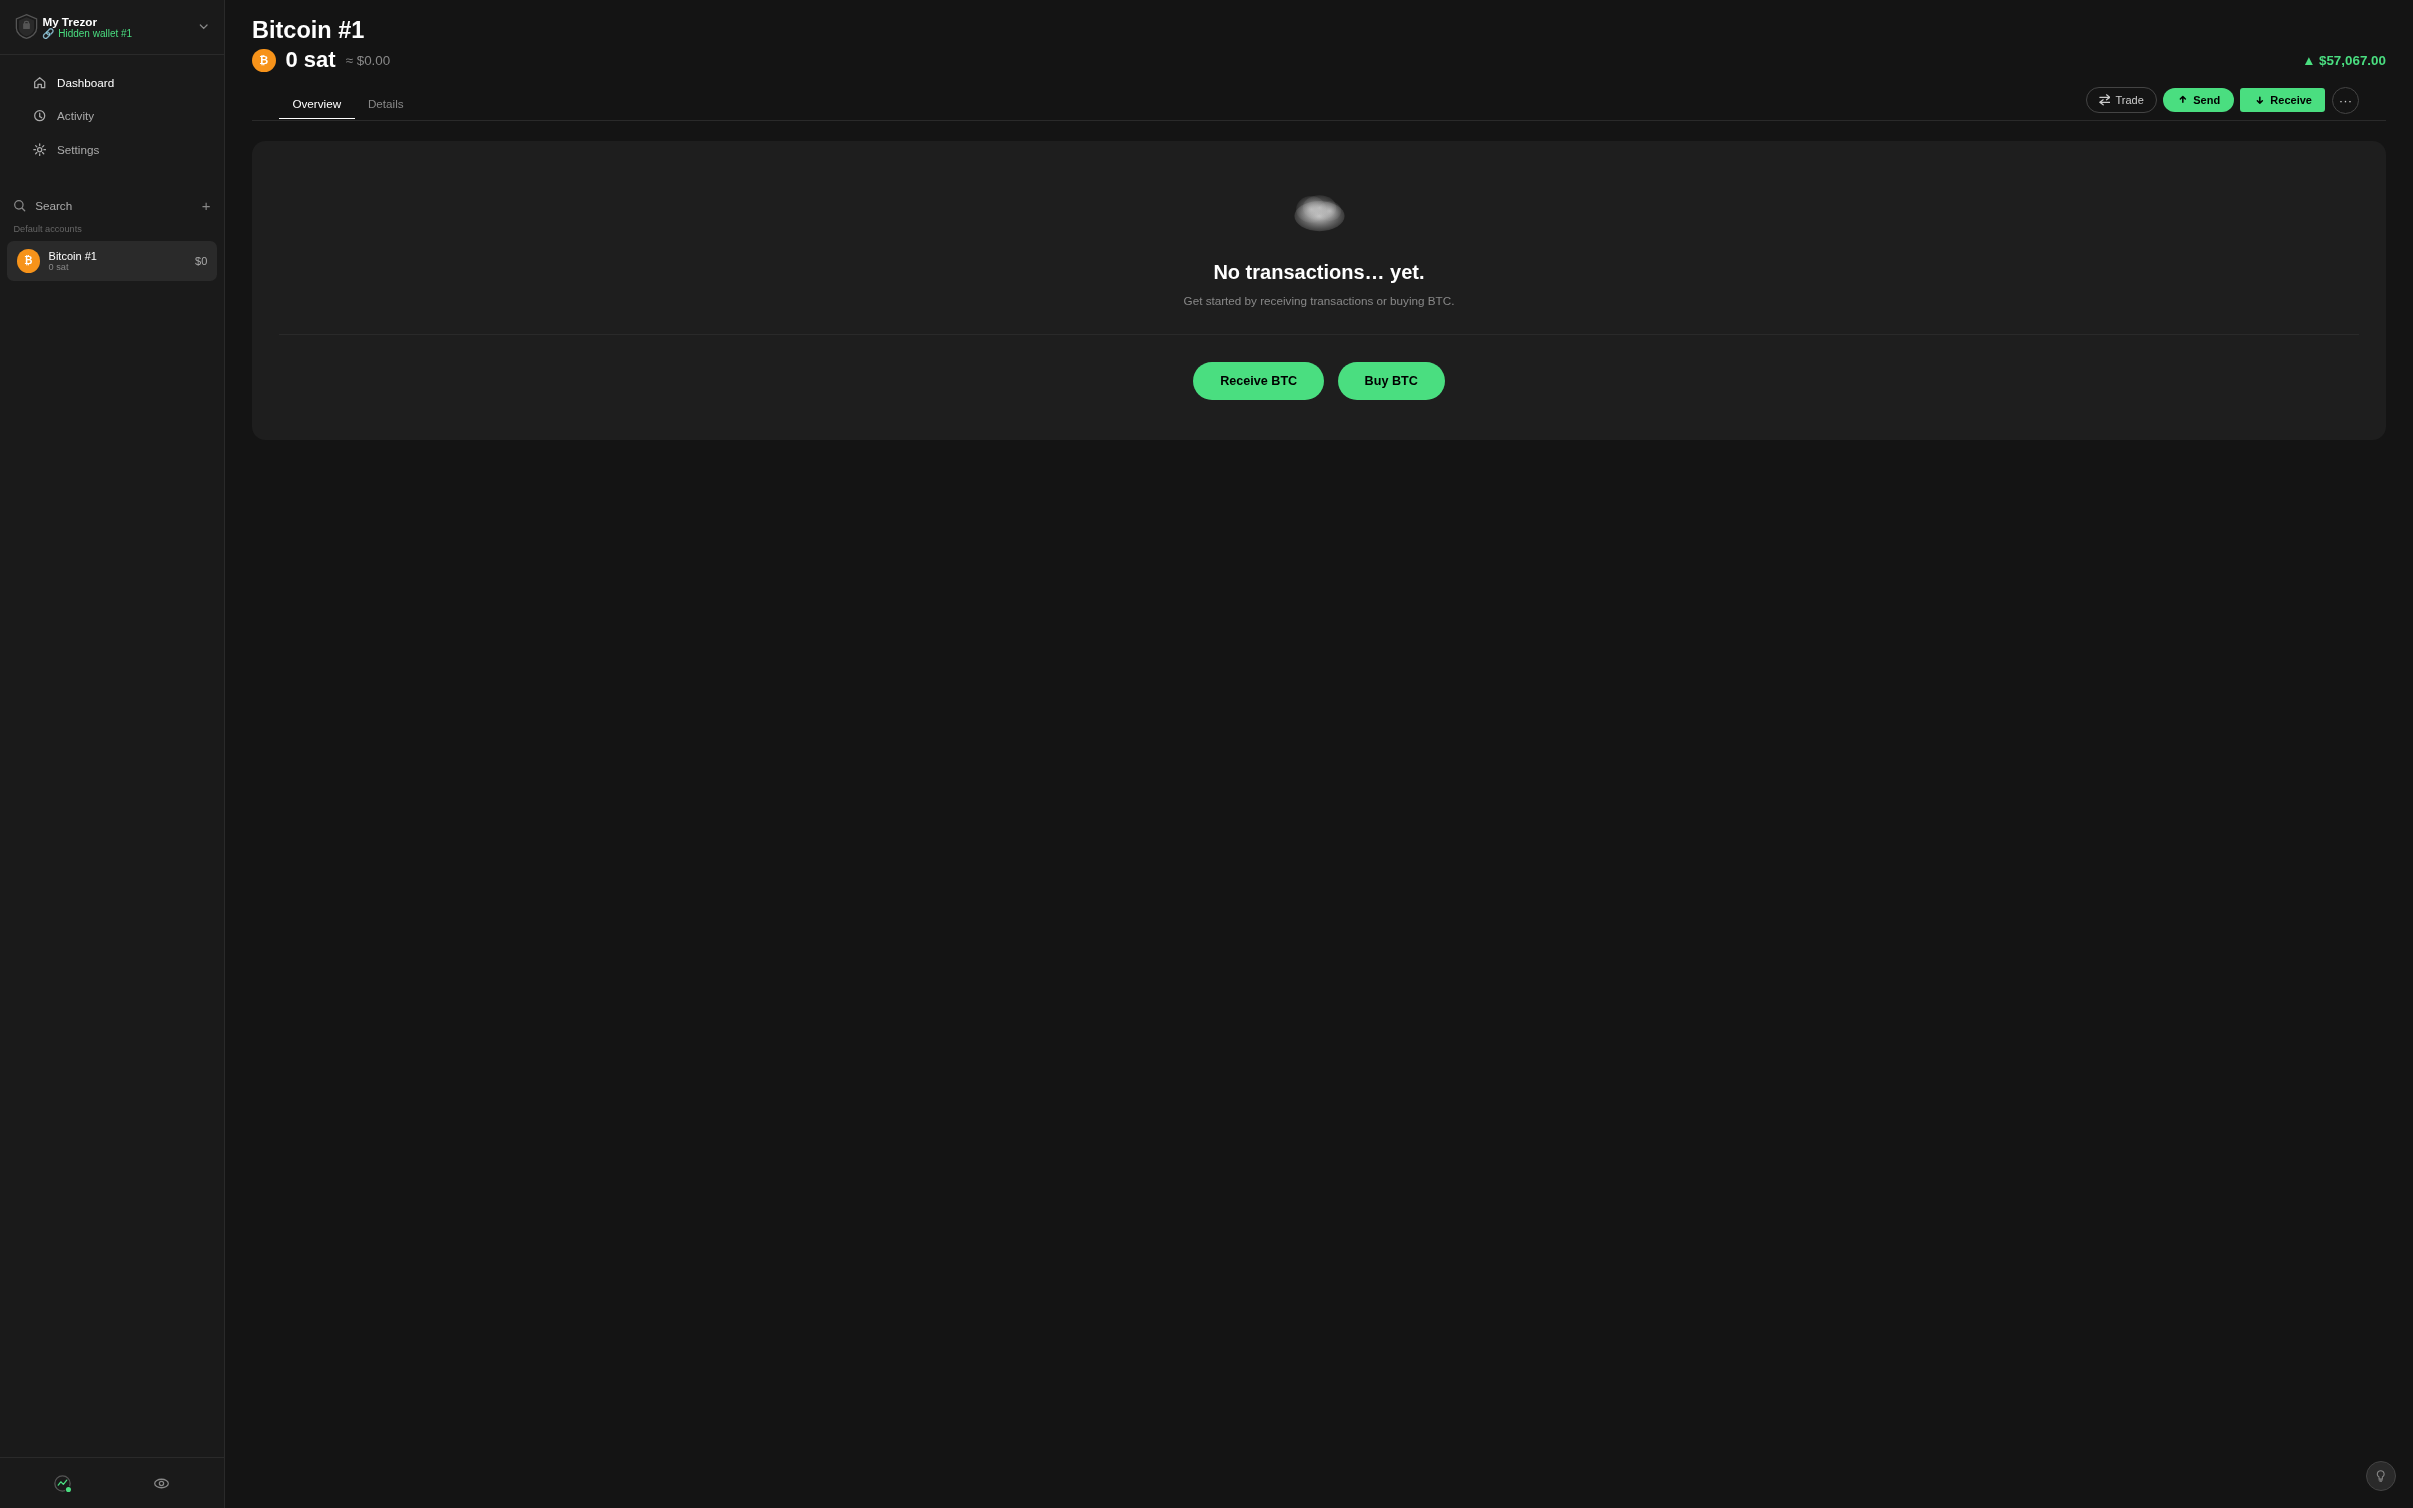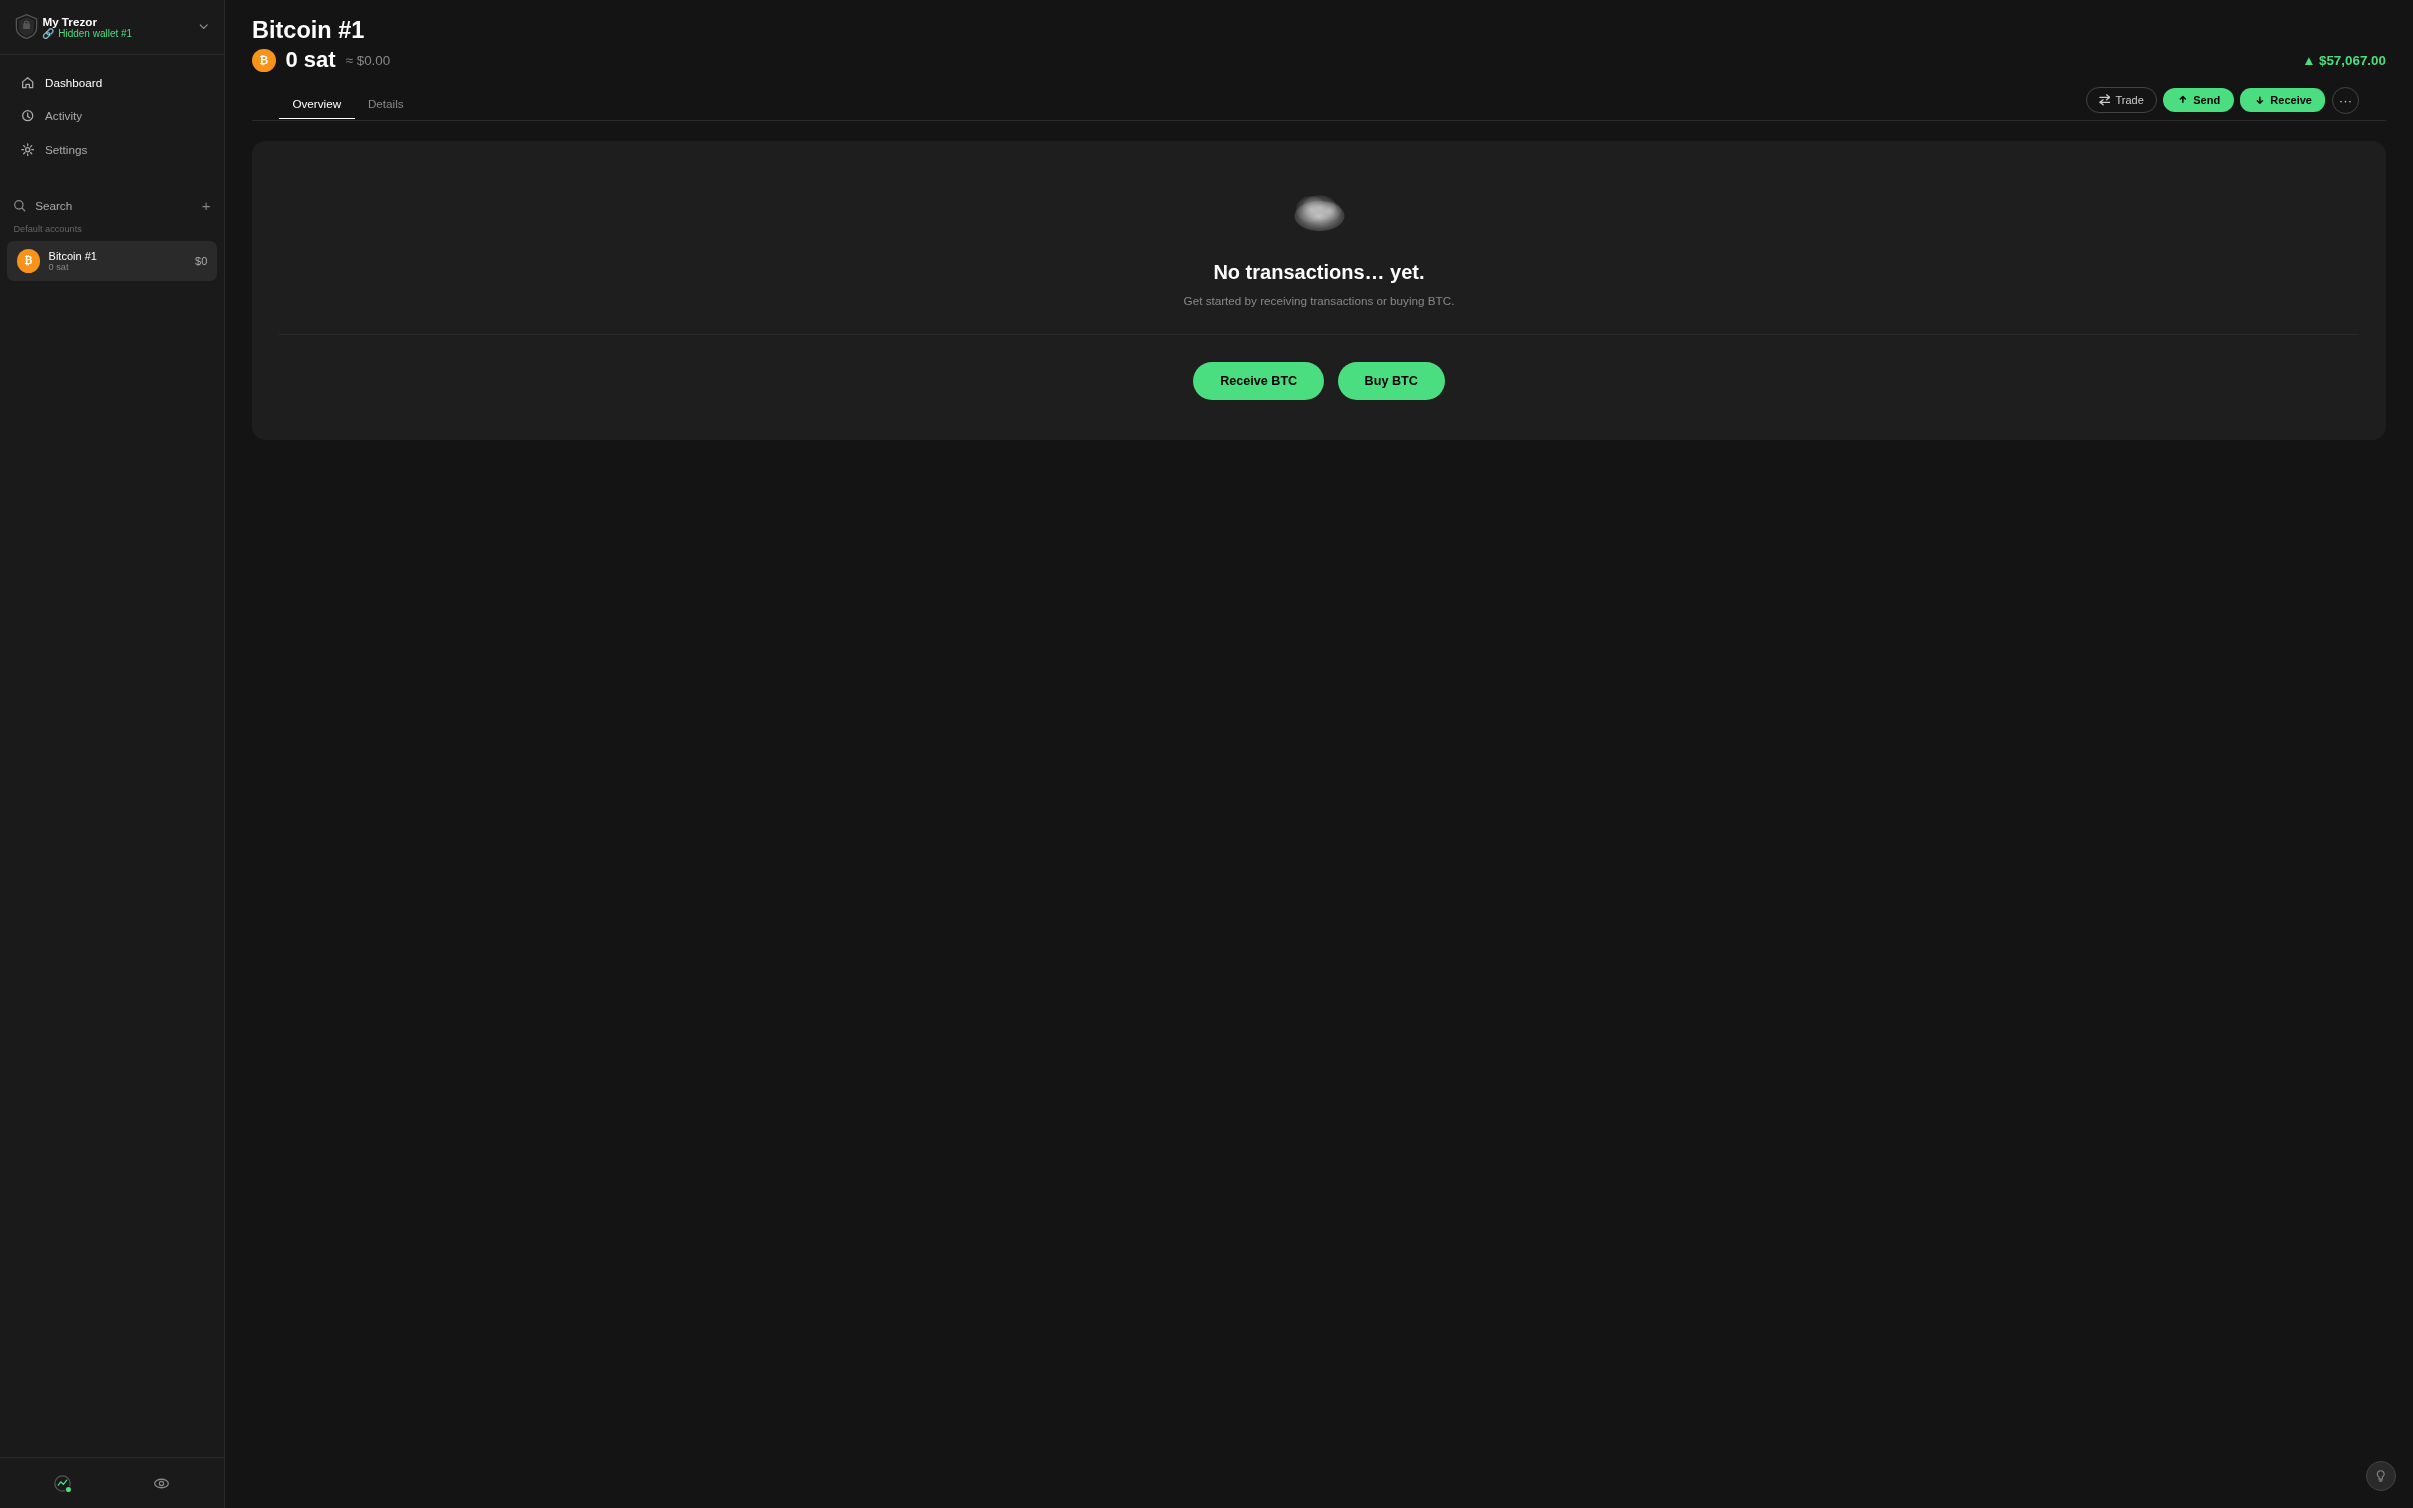--- a/index.html
+++ b/index.html
@@ -54,21 +54,21 @@
       align-items: center;
       gap: 3.4px;
     }
 
     .sidebar-chevron {
       color: #888;
       cursor: pointer;
     }
 
     .sidebar-nav {
-      padding: 10px 0;
+      padding: 10px 12px;
     }
 
     .nav-item {
       display: flex;
       align-items: center;
       gap: 10px;
       padding: 8.4px 13.4px;
       cursor: pointer;
       border-radius: 6.7px;
       margin: 1.7px 6.7px;
@@ -310,21 +310,21 @@
       cursor: pointer;
     }
 
     .btn-receive {
       display: flex;
       align-items: center;
       gap: 5px;
       padding: 5.9px 13.4px;
       background: #4ade80;
       border: none;
-      border-radius: 11px;
+      border-radius: 3px;
       color: #000;
       font-size: 11px;
       font-weight: 600;
       cursor: pointer;
     }
 
     .btn-more {
       width: 27px;
       height: 27px;
       display: flex;

